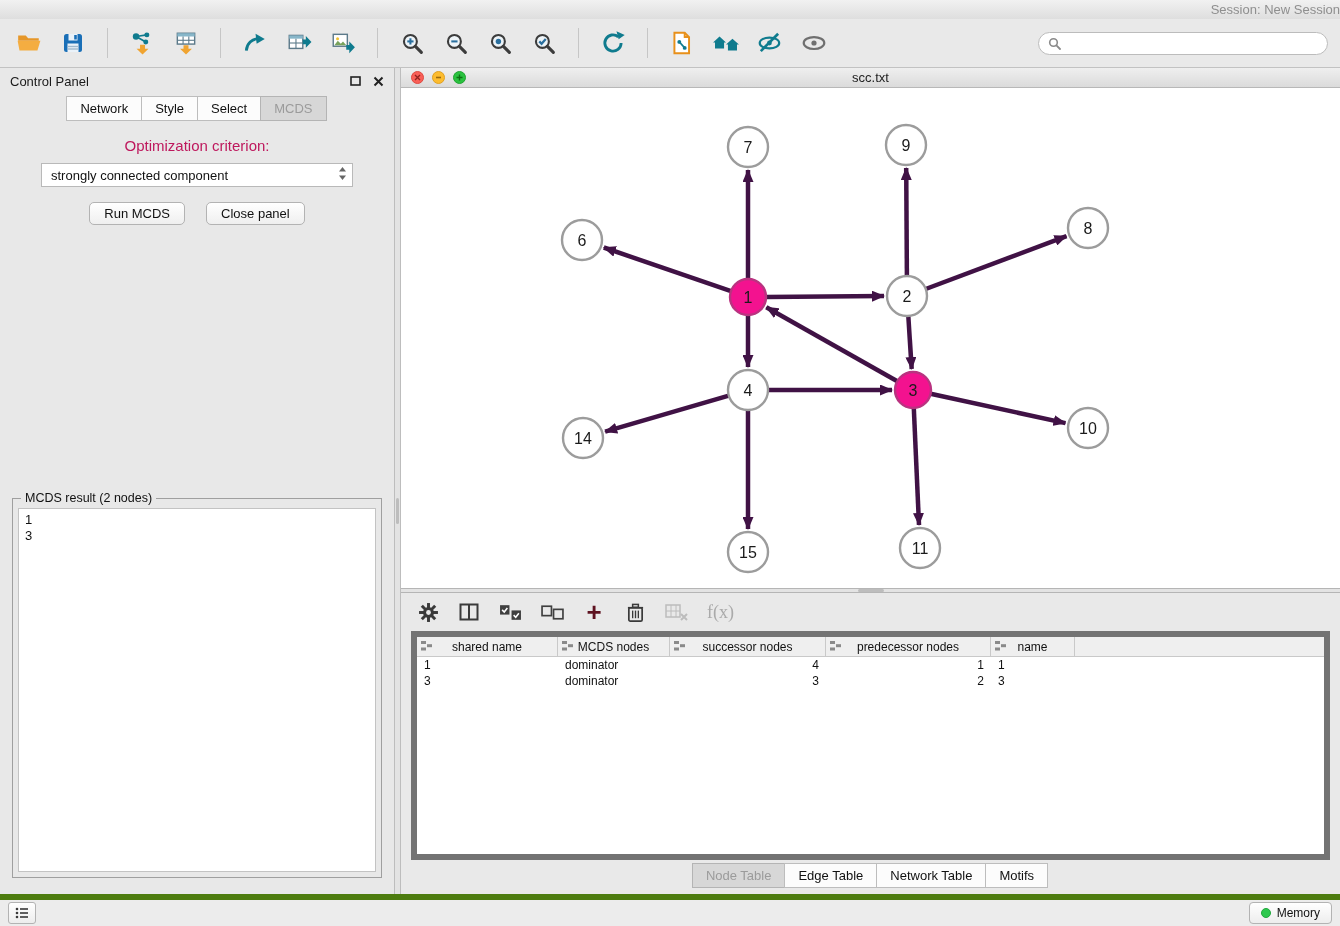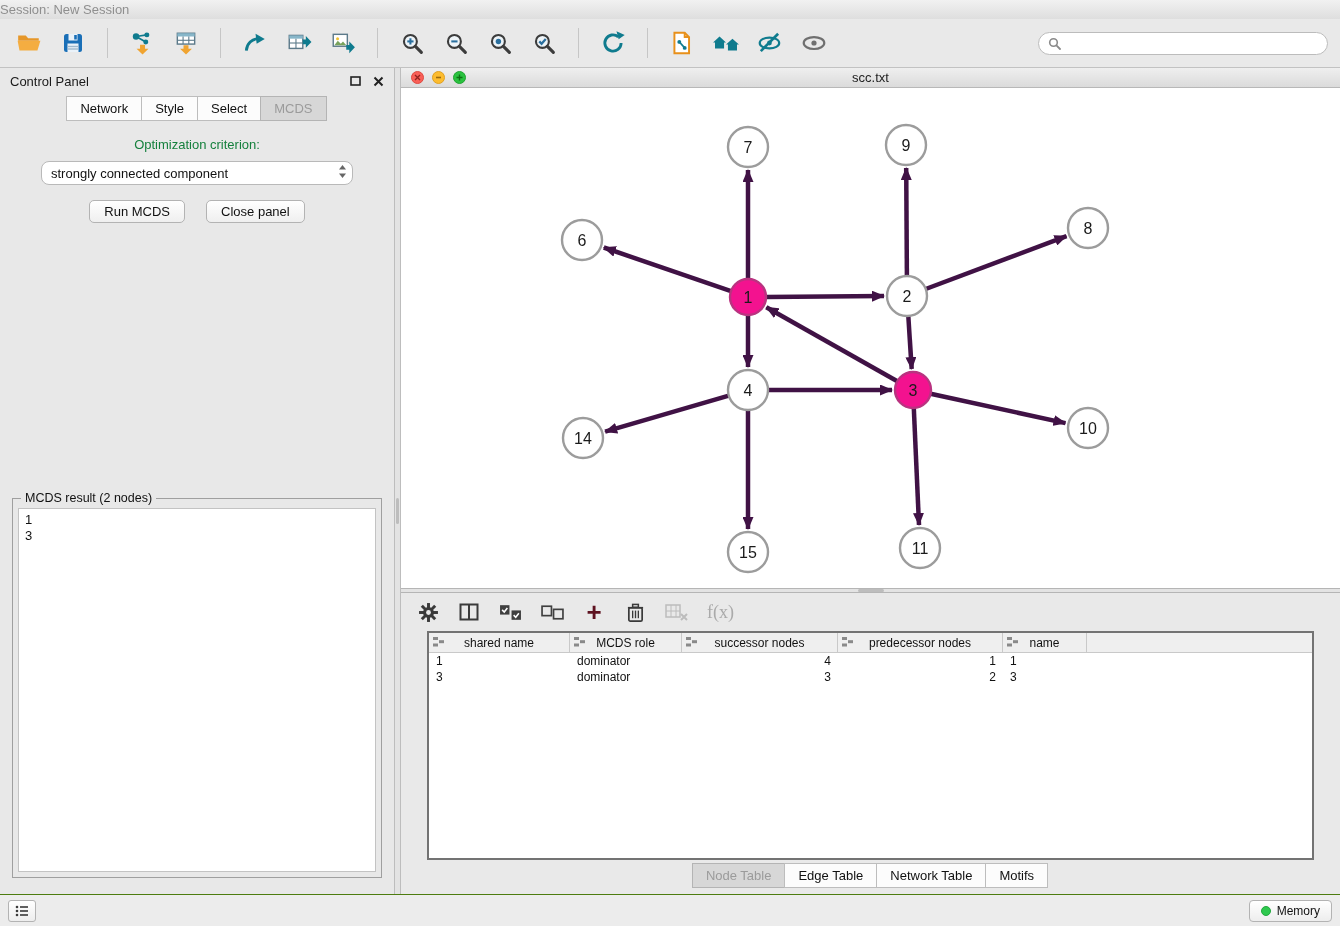--- a/index.html
+++ b/index.html
@@ -1,21 +1,21 @@
 <!DOCTYPE html>
 <html><head>
 <meta charset="utf-8">
 <style>
   *{box-sizing:border-box;margin:0;padding:0}
   html,body{background:#cfcfcf}
   body{font-family:"Liberation Sans",sans-serif;-webkit-font-smoothing:antialiased}
   .app{width:1340px;height:926px;background:#e8e8e8;display:flex;flex-direction:column;overflow:hidden;position:relative}
 
   
-  .titlebar{height:19px;flex:0 0 auto;background:linear-gradient(#f1f1f1,#dedede);text-align:left;font-size:13px;line-height:19px;color:#8f8f8f}
+  .titlebar{height:19px;flex:0 0 auto;background:linear-gradient(#f1f1f1,#dedede);text-align:right;font-size:13px;line-height:19px;color:#8f8f8f}
 
   
   .toolbar{height:49px;flex:0 0 auto;background:#e9e9e9;border-bottom:1px solid #c2c2c2;display:flex;align-items:center;padding:0 12px;gap:10px}
   .tool-btn{width:34px;height:38px;display:flex;align-items:center;justify-content:center;border-radius:4px}
   .tool-sep{width:1px;height:30px;background:#c6c6c6;margin:0 7px}
   .search-box{margin-left:auto;width:290px;height:23px;background:#fff;border:1px solid #bcbcbc;border-radius:12px;display:flex;align-items:center;padding:0 9px;gap:6px}
   .search-box input{border:none;outline:none;flex:1;font-size:12px;font-family:inherit;background:transparent;color:#222}
 
   
   .main{flex:1;display:flex;min-height:0}
@@ -23,22 +23,22 @@
   .v-divider::after{content:"";display:block;width:3px;height:26px;background:#bdbdbd;border-radius:2px;margin:430px auto 0}
 
   
   .control-panel{width:394px;flex:0 0 auto;background:#e8e8e8;display:flex;flex-direction:column;min-height:0}
   .panel-header{height:26px;flex:0 0 auto;display:flex;align-items:center;padding:0 10px;font-size:13px;color:#1a1a1a}
   .panel-controls{margin-left:auto;display:flex;gap:12px;align-items:center}
   .cp-tabs{display:flex;justify-content:center;padding-top:2px;flex:0 0 auto}
   .tab{background:#fcfcfc;border:1px solid #bdbdbd;margin-left:-1px;padding:4px 13px;font-size:13px;color:#111;cursor:default;white-space:nowrap}
   .tab.active{background:#d7d7d7;color:#9b9b9b;border-color:#b4b4b4}
   .cp-body{flex:1;display:flex;flex-direction:column;align-items:center;padding:16px 12px 16px;min-height:0}
-  .opt-label{font-size:13px;margin-bottom:9px;color:#15803d}
-  .select{width:312px;height:24px;background:#fff;border:1px solid #b9b9b9;border-radius:8px;display:flex;align-items:center;padding:0 5px 0 9px;font-size:13px;color:#111}
+  .opt-label{font-size:15px;margin-bottom:9px;color:#be185d}
+  .select{width:312px;height:24px;background:#fff;border:1px solid #b9b9b9;border-radius:0;display:flex;align-items:center;padding:0 5px 0 9px;font-size:13px;color:#111}
   .select .spin{margin-left:auto}
   .cp-buttons{display:flex;gap:21px;margin-top:15px}
   .btn{background:linear-gradient(#ffffff,#efefef);border:1px solid #b3b3b3;border-radius:5px;padding:3px 14px;font-size:13px;color:#111}
   .result-box{margin-top:auto;align-self:stretch;height:380px;border:1px solid #9f9f9f;position:relative;padding:9px 5px 5px;display:flex}
   .result-title{position:absolute;top:-8px;left:8px;background:#e8e8e8;padding:0 4px;font-size:12.5px;color:#111}
   .result-inner{flex:1;background:#fff;border:1px solid #c3c3c3;padding:3px 6px;font-size:13px;overflow:hidden}
   .result-line{line-height:16px;color:#111}
 
   
   .right-area{flex:1;display:flex;flex-direction:column;min-width:0}
@@ -54,31 +54,31 @@
   #graph-svg text{font-family:"Liberation Sans",sans-serif}
   .h-divider{height:5px;flex:0 0 auto;background:#e3e3e3;border-top:1px solid #b5b5b5;border-bottom:1px solid #b5b5b5}
   .h-divider::after{content:"";display:block;width:26px;height:3px;background:#bdbdbd;border-radius:2px;margin:0 auto}
 
   
   .table-panel{flex:1;display:flex;flex-direction:column;background:#e9e9e9;min-height:0}
   .tp-toolbar{height:38px;flex:0 0 auto;display:flex;align-items:center;gap:19px;padding:0 16px}
   .tp-icon{display:flex;align-items:center;justify-content:center;min-width:22px;height:26px}
   .plus-glyph{font-size:26px;font-weight:bold;color:#5e1220;line-height:22px}
   .fx-glyph{font-family:"Liberation Serif",serif;font-size:18px;color:#aaa}
-  .table-wrap{flex:1;margin:0 26px;background:#fff;border:2px solid #737373;display:flex;flex-direction:column;overflow:hidden}
+  .table-wrap{flex:1;margin:0 10px;background:#fff;border:6px solid #737373;display:flex;flex-direction:column;overflow:hidden}
   .thead{display:flex;background:#efefef;border-bottom:1px solid #c9c9c9;flex:0 0 auto}
   .th{height:19px;position:relative;display:flex;align-items:center;justify-content:center;font-size:12px;color:#111;border-right:1px solid #c9c9c9}
   .th .sort-ic{position:absolute;left:4px;top:4px}
   .tbody{flex:1;overflow:hidden}
   .tr{display:flex;height:16px;align-items:center}
   .td{font-size:12px;color:#111;padding:0 7px;overflow:hidden;white-space:nowrap}
   .tp-tabs{height:34px;flex:0 0 auto;display:flex;align-items:center;justify-content:center;padding-bottom:4px}
 
   
-  .statusbar{height:32px;flex:0 0 auto;background:#ececec;border-top:1px solid #4d7c0f;display:flex;align-items:center;padding:0 8px}
+  .statusbar{height:32px;flex:0 0 auto;background:#ececec;border-top:6px solid #4d7c0f;display:flex;align-items:center;padding:0 8px}
   .list-btn{width:28px;height:22px;border:1px solid #b3b3b3;border-radius:3px;background:linear-gradient(#ffffff,#ededed);display:flex;align-items:center;justify-content:center}
   .memory-btn{margin-left:auto;display:flex;align-items:center;gap:6px;border:1px solid #b3b3b3;border-radius:4px;background:linear-gradient(#ffffff,#ededed);padding:3px 11px;font-size:12px;color:#111}
   .mem-dot{width:10px;height:10px;border-radius:50%;background:#2ec84e;border:1px solid #23a83f}
 </style>
 </head>
 <body>
 
 <div class="app">
 
   <div class="titlebar">
@@ -435,21 +435,21 @@
                   <rect x="6" y="3.2" width="5" height="3" fill="#8a8a8a"></rect>
                 </svg>
                 <span>shared name</span>
               </div>
               <div class="th" style="width: 112px;">
                 <svg class="sort-ic" width="11" height="10" viewBox="0 0 11 10">
                   <rect x="0" y="0" width="5" height="3" fill="#8a8a8a"></rect>
                   <rect x="0" y="6.5" width="5" height="3" fill="#8a8a8a"></rect>
                   <rect x="6" y="3.2" width="5" height="3" fill="#8a8a8a"></rect>
                 </svg>
-                <span>MCDS role</span>
+                <span>MCDS nodes</span>
               </div>
               <div class="th" style="width: 156px;">
                 <svg class="sort-ic" width="11" height="10" viewBox="0 0 11 10">
                   <rect x="0" y="0" width="5" height="3" fill="#8a8a8a"></rect>
                   <rect x="0" y="6.5" width="5" height="3" fill="#8a8a8a"></rect>
                   <rect x="6" y="3.2" width="5" height="3" fill="#8a8a8a"></rect>
                 </svg>
                 <span>successor nodes</span>
               </div>
               <div class="th" style="width: 165px;">

